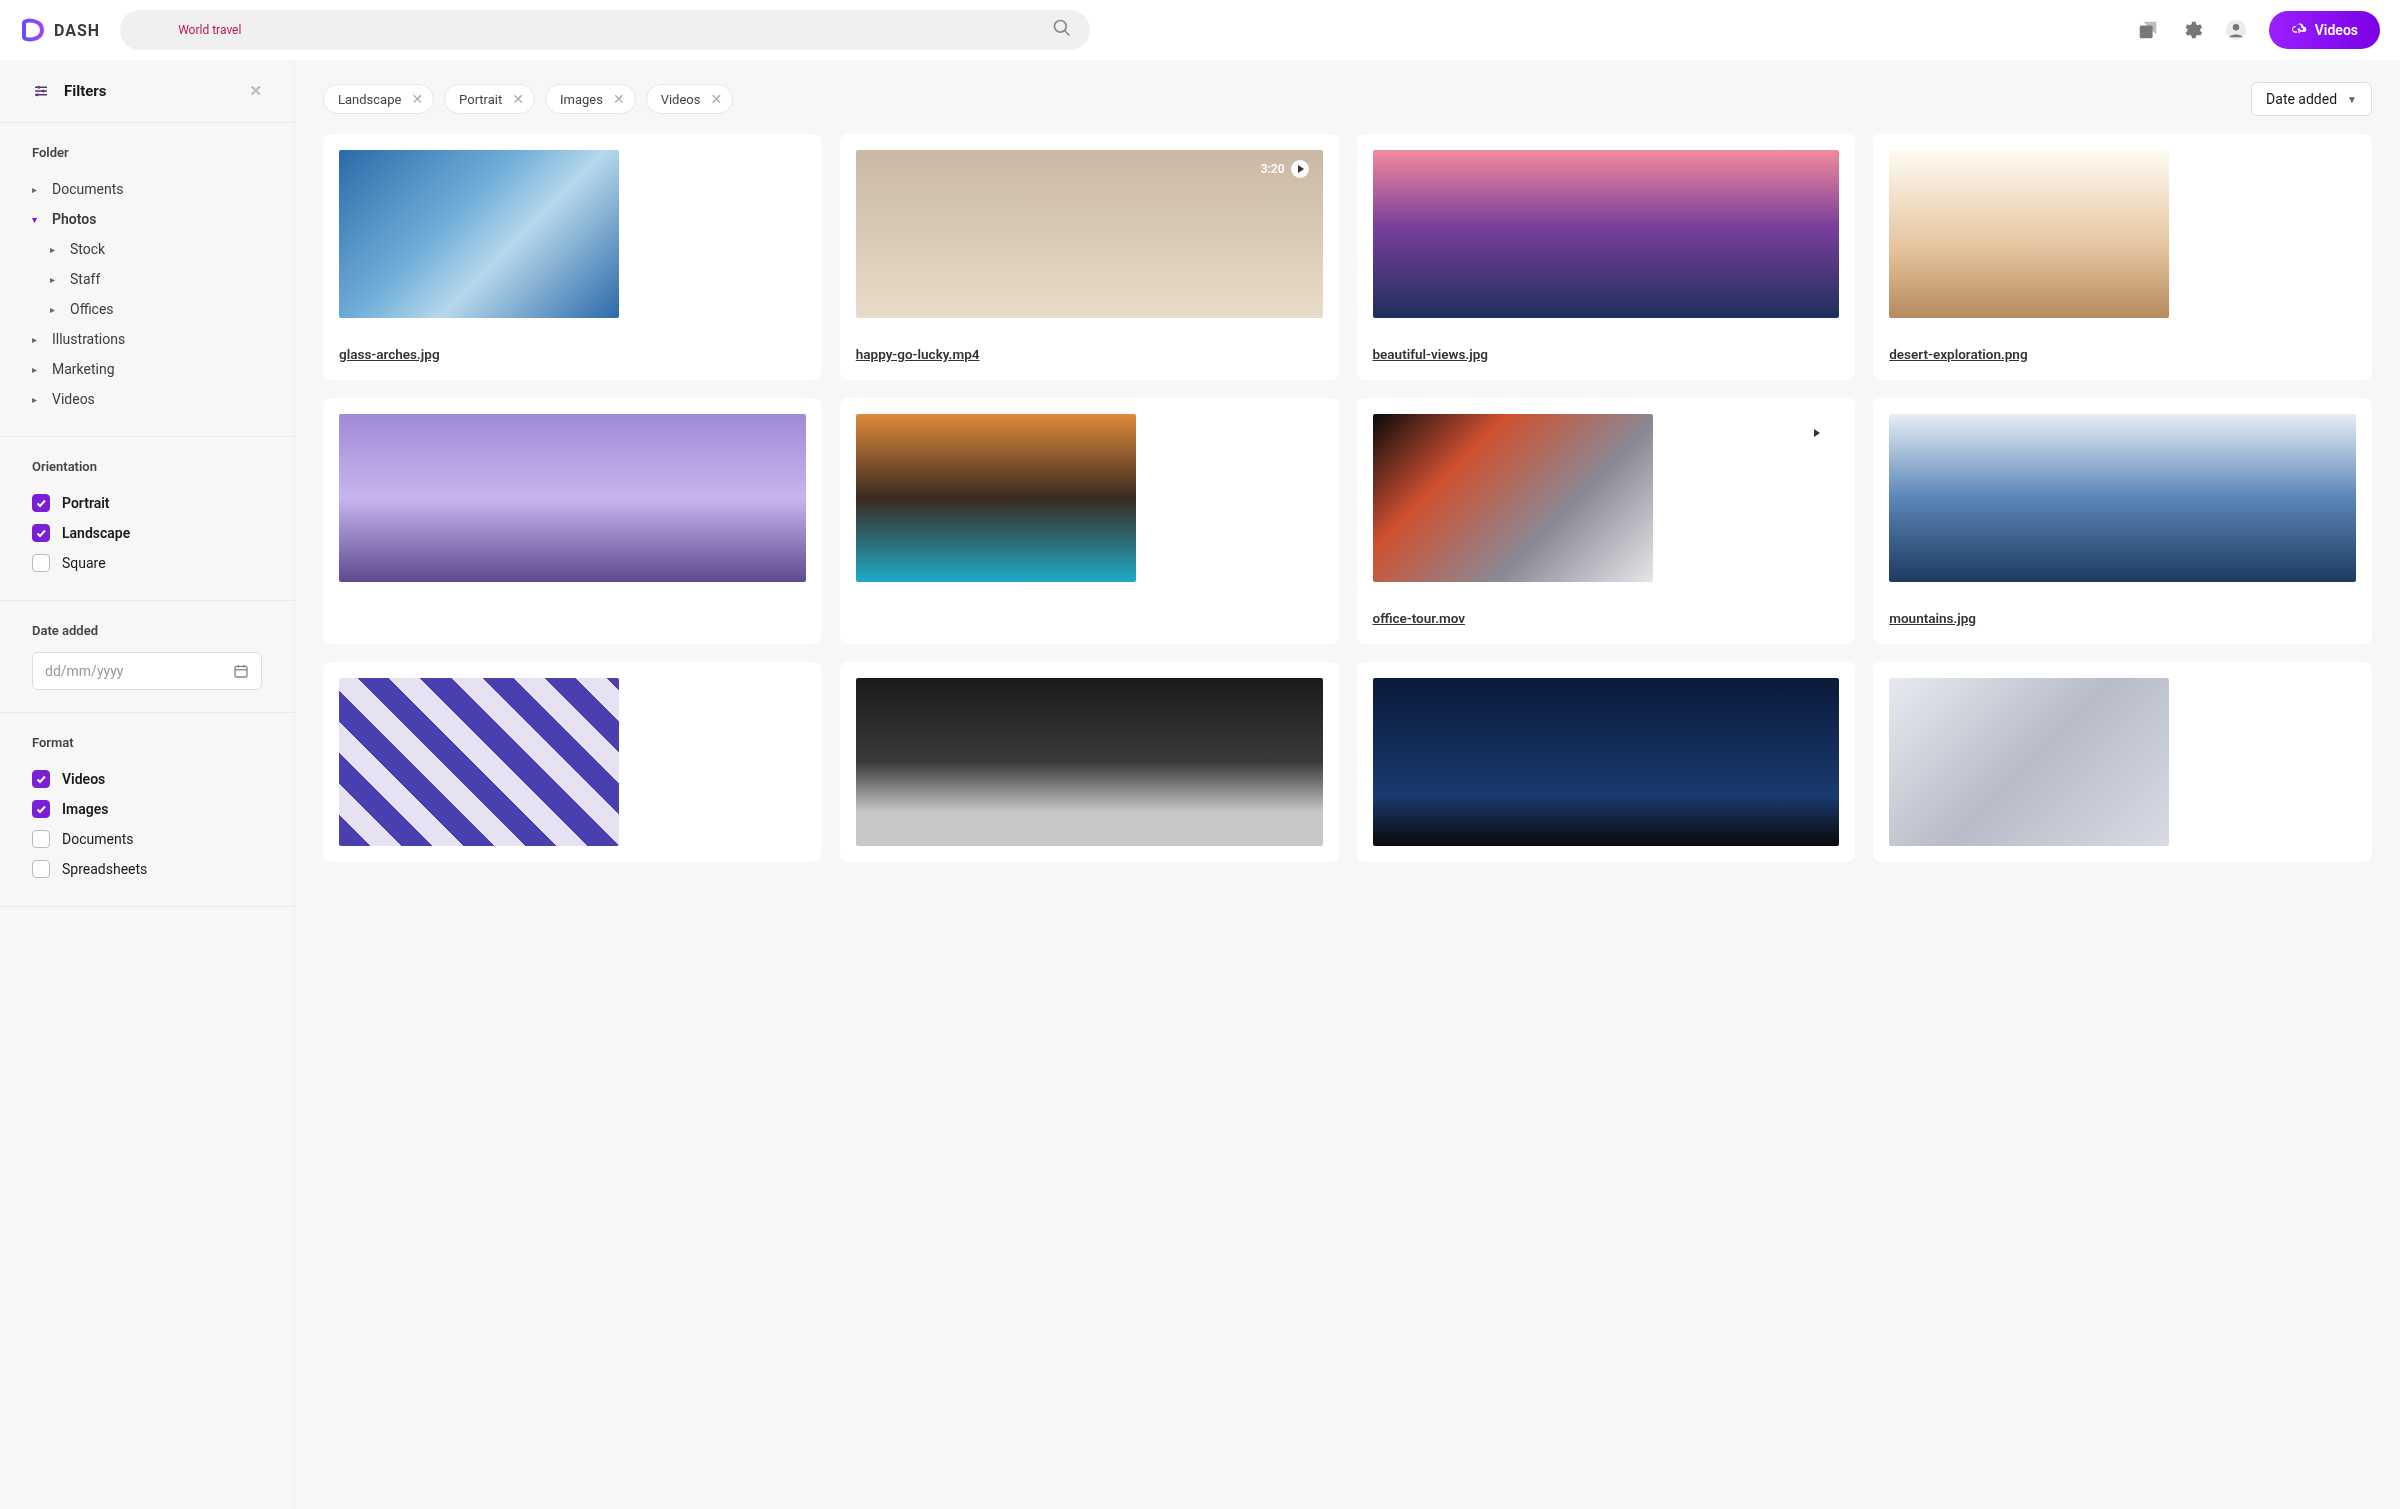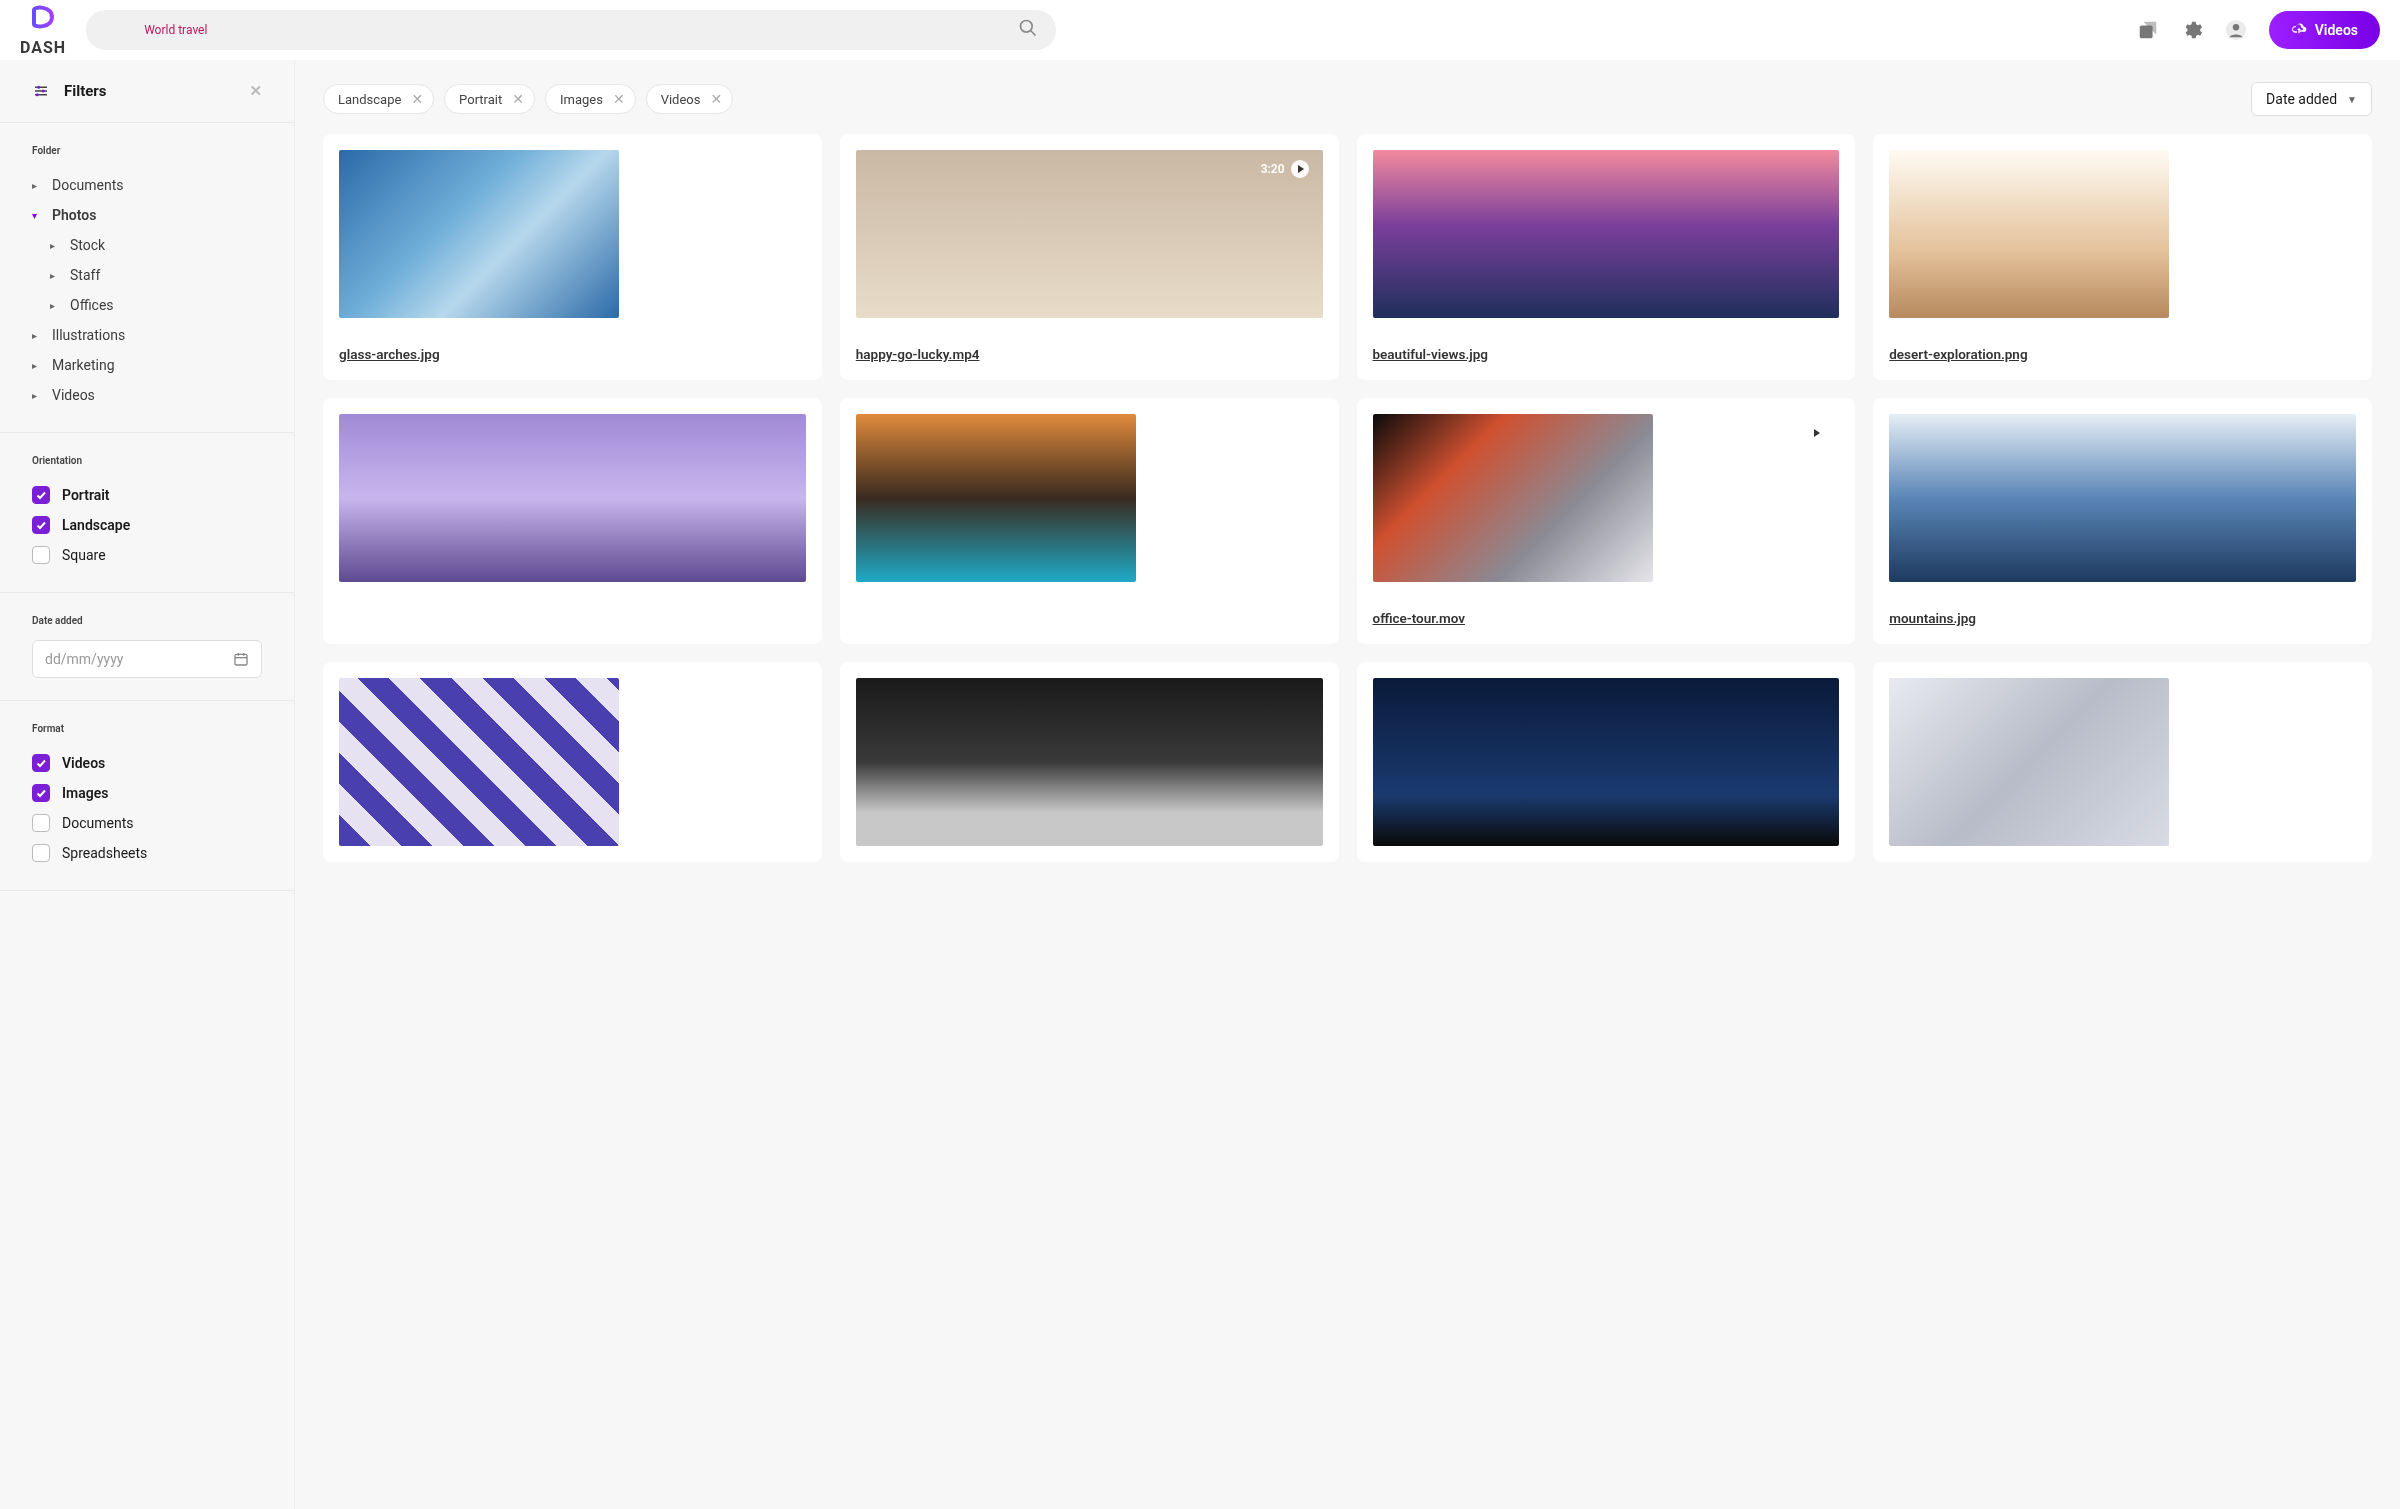--- a/index.html
+++ b/index.html
@@ -1,32 +1,32 @@
 <!DOCTYPE html>
 <html><head>
 <meta charset="utf-8">
 <style>
 * { margin:0; padding:0; box-sizing:border-box; font-family:-apple-system,BlinkMacSystemFont,"Segoe UI",Roboto,sans-serif; }
 body { background:#f7f7f8; color:#1a1a1a; }
 .topbar { height:60px; display:flex; align-items:center; padding:0 20px; gap:20px; background:#fff; }
-.logo { display:flex; align-items:center; gap:8px; font-weight:700; font-size:16px; color:#3a3a3a; letter-spacing:1px;flex-direction:column; }
+.logo { display:flex; align-items:center; gap:8px; font-weight:700; font-size:16px; color:#3a3a3a; letter-spacing:1px; }
 .logo-mark { width:26px; height:26px; }
 .search { flex:1; max-width:970px; background:#f0f0f1; border-radius:28px; height:40px; display:flex; align-items:center; padding:0 18px; }
 .search input { flex:1; border:none; background:transparent; font-size:12px; color:#be185d; outline:none;margin-left:40px; }
 .search-icon { color:#888; cursor:pointer; }
 .top-actions { display:flex; align-items:center; gap:22px; margin-left:auto; }
 .icon-btn { color:#777; cursor:pointer; display:flex; }
 .upload-btn { background:#8b00ff; background:linear-gradient(90deg,#9b1fff,#7a00e6); color:#fff; border:none; border-radius:22px; height:38px; padding:0 22px; display:flex; align-items:center; gap:8px; font-weight:600; font-size:14px; cursor:pointer; }
 .layout { display:flex; }
 .sidebar { width:295px; background:#f7f7f8; border-right:1px solid #eee; min-height:calc(100vh - 60px); }
 .sb-section { padding:22px 32px; border-bottom:1px solid #eaeaea; }
 .filters-head { display:flex; align-items:center; gap:14px; font-weight:700; font-size:15px; }
 .filters-head .spacer { flex:1; }
 .filters-head .close { color:#bbb; cursor:pointer; }
-.sb-title { font-size:10px; font-weight:600; color:#444; margin-bottom:14px; }
+.sb-title { font-size:13px; font-weight:600; color:#444; margin-bottom:14px; }
 .tree-item { display:flex; align-items:center; gap:10px; padding:7px 0; font-size:14px; color:#3d3d3d; cursor:pointer; }
 .tree-item .caret { width:10px; color:#666; font-size:10px; }
 .tree-sub { padding-left:18px; }
 .tree-item.expanded .caret { color:#8b00ff; }
 .tree-item.expanded .label { font-weight:600; }
 .check-row { display:flex; align-items:center; gap:12px; padding:6px 0; font-size:14px; cursor:pointer; }
 .check { width:18px; height:18px; border:1.5px solid #bbb; border-radius:4px; display:flex; align-items:center; justify-content:center; background:#fff; }
 .check.on { background:#7a1fd6; border-color:#7a1fd6; }
 .check.on svg { color:#fff; }
 .check-row.on .chk-label { font-weight:600; }

